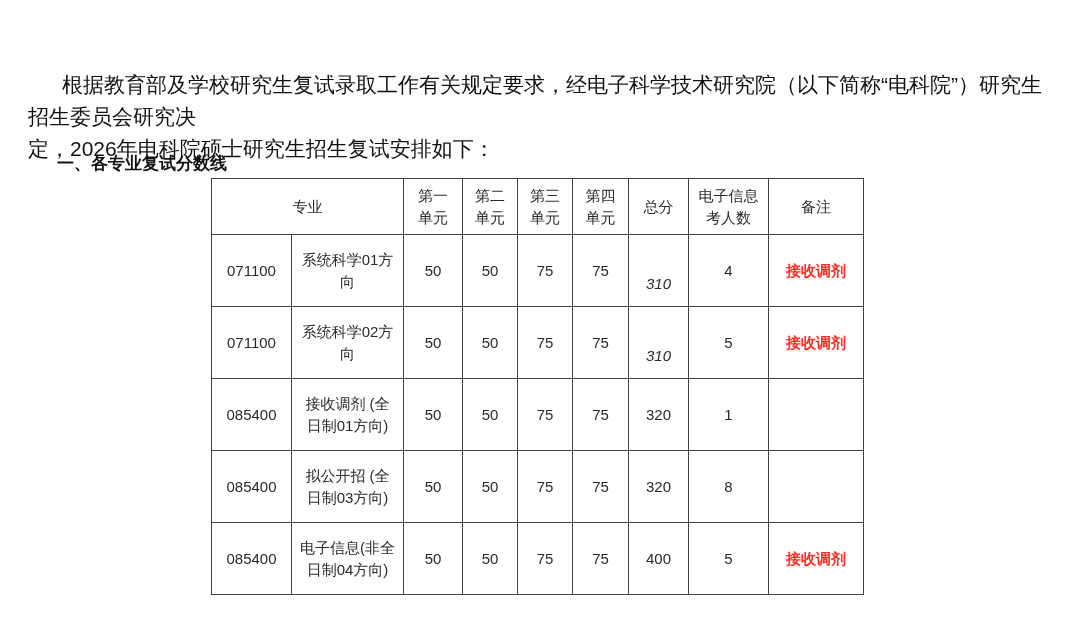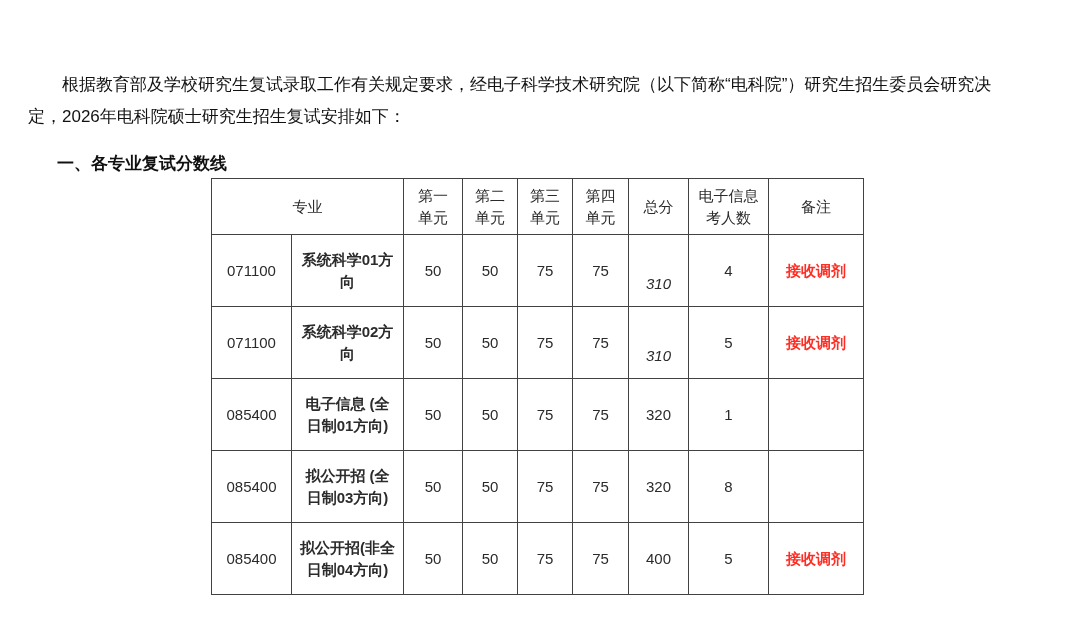--- a/index.html
+++ b/index.html
@@ -13,21 +13,21 @@
     position: relative;
     overflow: hidden;
     font-family: "Liberation Sans", "DejaVu Sans", sans-serif;
     color: #1a1a1a;
   }
   .intro {
     position: absolute;
     top: 69px;
     left: 28px;
     width: 1026px;
-    font-size: 17px;
+    font-size: 21px;
     line-height: 32px;
     color: #111111;
   }
   .intro-line-1 { text-indent: 34px; }
   .intro-line-2 { text-indent: 0; }
   .section-title {
     position: absolute;
     top: 142px;
     left: 57px;
     font-size: 17px;
@@ -50,21 +50,21 @@
     padding: 0 6px;
     font-weight: normal;
     vertical-align: middle;
     line-height: 22px;
     word-break: break-all;
     overflow: hidden;
   }
   .score-table thead tr { height: 56px; }
   .score-table tbody tr { height: 72px; }
   th.wrap2 { white-space: pre-line; }
-  td.cell-name { white-space: normal; font-weight: bold; }
+  td.cell-name { white-space: normal; }
   td.cell-remark { color: var(--remark-red, #ff2e24); font-weight: bold; }
   .shift-down {
     position: relative;
     top: 13px;
     display: inline-block;
     font-style: italic;
   }
 </style>
 </head>
 <body>
@@ -123,21 +123,21 @@
       <td>50</td>
       <td>50</td>
       <td>75</td>
       <td>75</td>
       <td><span class="shift-down">310</span></td>
       <td>5</td>
       <td class="cell-remark">接收调剂</td>
     </tr>
     <tr>
       <td>085400</td>
-      <td class="cell-name">电子信息 (全日制01方向)</td>
+      <td class="cell-name">接收调剂 (全日制01方向)</td>
       <td>50</td>
       <td>50</td>
       <td>75</td>
       <td>75</td>
       <td>320</td>
       <td>1</td>
       <td class="cell-remark"></td>
     </tr>
     <tr>
       <td>085400</td>
@@ -145,21 +145,21 @@
       <td>50</td>
       <td>50</td>
       <td>75</td>
       <td>75</td>
       <td>320</td>
       <td>8</td>
       <td class="cell-remark"></td>
     </tr>
     <tr>
       <td>085400</td>
-      <td class="cell-name">拟公开招(非全日制04方向)</td>
+      <td class="cell-name">电子信息(非全日制04方向)</td>
       <td>50</td>
       <td>50</td>
       <td>75</td>
       <td>75</td>
       <td>400</td>
       <td>5</td>
       <td class="cell-remark">接收调剂</td>
     </tr>
   </tbody>
 </table>

